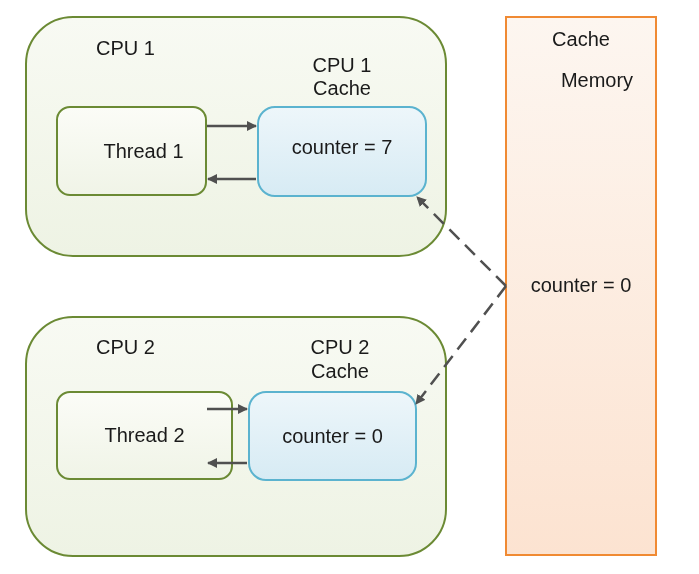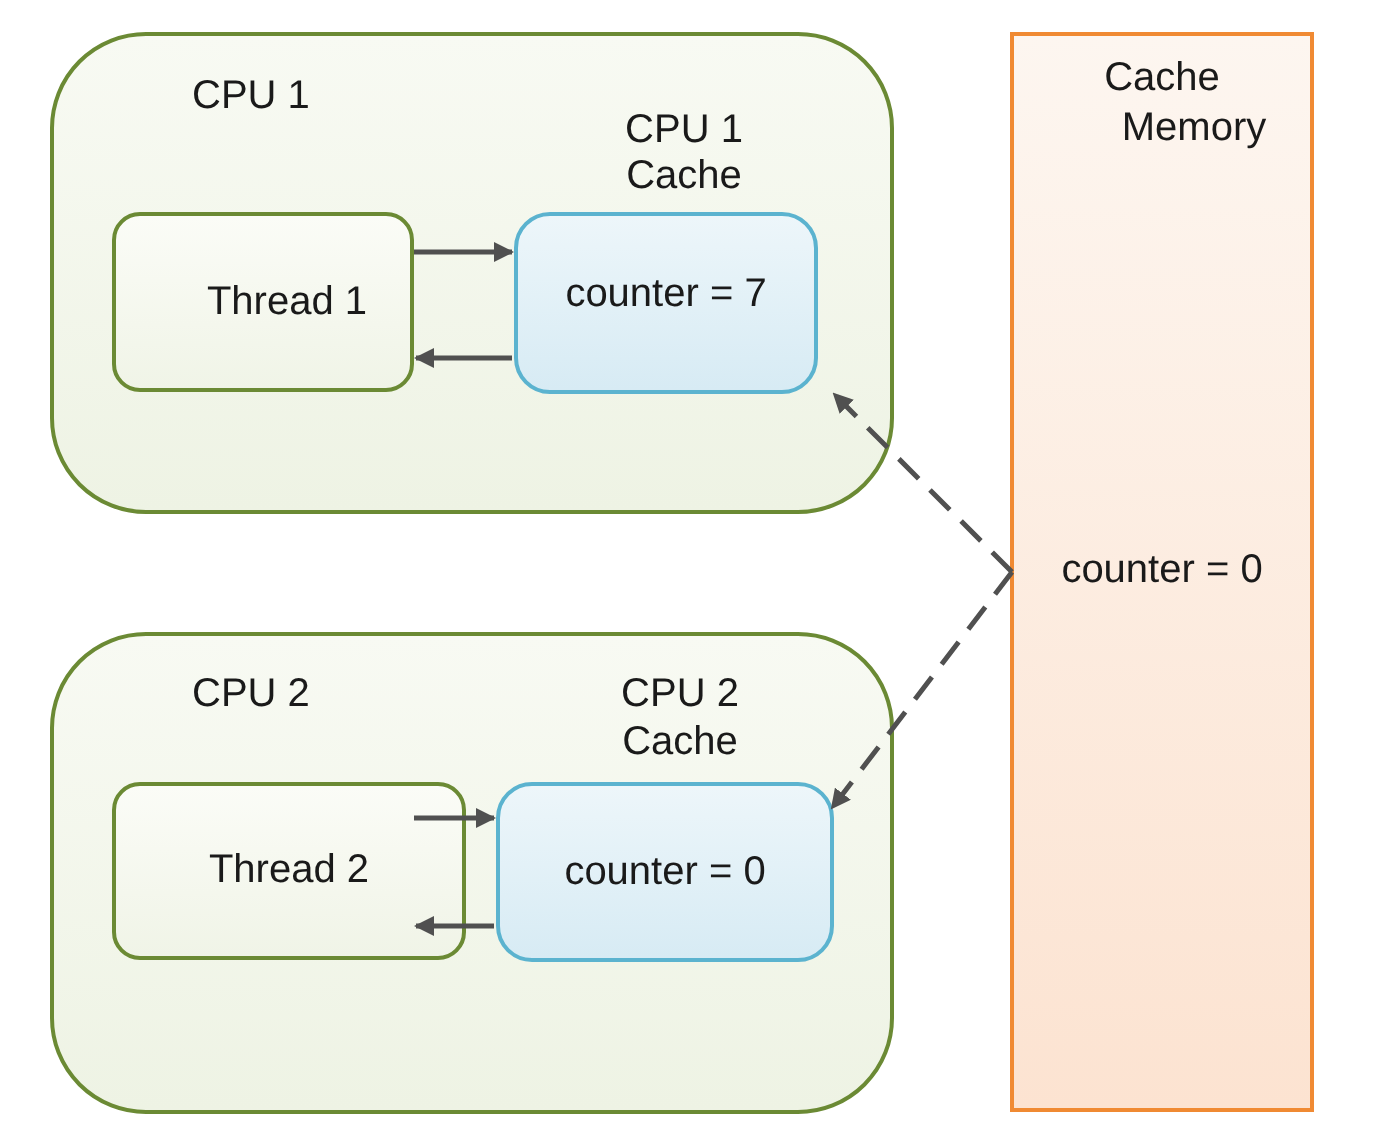--- a/index.html
+++ b/index.html
@@ -22,38 +22,38 @@
 </head>
 <body>
 
 <div class="box cpu" style="left:25px;top:16px;width:422px;height:241px;"></div>
 <div class="label" style="left:96px;top:37px;">CPU 1</div>
 <div class="label" style="left:307px;top:54px;width:70px;">CPU 1</div>
 <div class="label" style="left:307px;top:77px;width:70px;">Cache</div>
 <div class="box thread" style="left:56px;top:106px;width:151px;height:90px;padding-left:24px;">
   <span class="txt">Thread 1</span>
 </div>
-<div class="box cache" style="left:257px;top:106px;width:152px;height:91px;">
+<div class="box cache" style="left:257px;top:106px;width:170px;height:91px;">
   <span class="txt" style="margin-top:28px;">counter = 7</span>
 </div>
 
 <div class="box cpu" style="left:25px;top:316px;width:422px;height:241px;"></div>
 <div class="label" style="left:96px;top:336px;">CPU 2</div>
 <div class="label" style="left:305px;top:336px;width:70px;">CPU 2</div>
 <div class="label" style="left:305px;top:360px;width:70px;">Cache</div>
 <div class="box thread" style="left:56px;top:391px;width:177px;height:89px;">
   <span class="txt">Thread 2</span>
 </div>
 <div class="box cache" style="left:248px;top:391px;width:169px;height:90px;align-items:center;">
   <span class="txt">counter = 0</span>
 </div>
 
 <div class="box memory" style="left:505px;top:16px;width:152px;height:540px;"></div>
 <div class="label" style="left:505px;top:28px;width:152px;">Cache</div>
-<div class="label" style="left:505px;top:53px;width:184px;">Memory</div>
+<div class="label" style="left:505px;top:69px;width:184px;">Memory</div>
 <div class="label" style="left:505px;top:274px;width:152px;">counter = 0</div>
 
 <svg width="699" height="574">
   <defs>
     <marker id="ah" markerWidth="10" markerHeight="10" refX="9" refY="5" orient="auto" markerUnits="userSpaceOnUse">
       <path d="M0,0 L10,5 L0,10 z" fill="#505050"></path>
     </marker>
   </defs>
   <line x1="207" y1="126" x2="256" y2="126" stroke="#505050" stroke-width="2.5" marker-end="url(#ah)"></line>
   <line x1="256" y1="179" x2="208" y2="179" stroke="#505050" stroke-width="2.5" marker-end="url(#ah)"></line>

